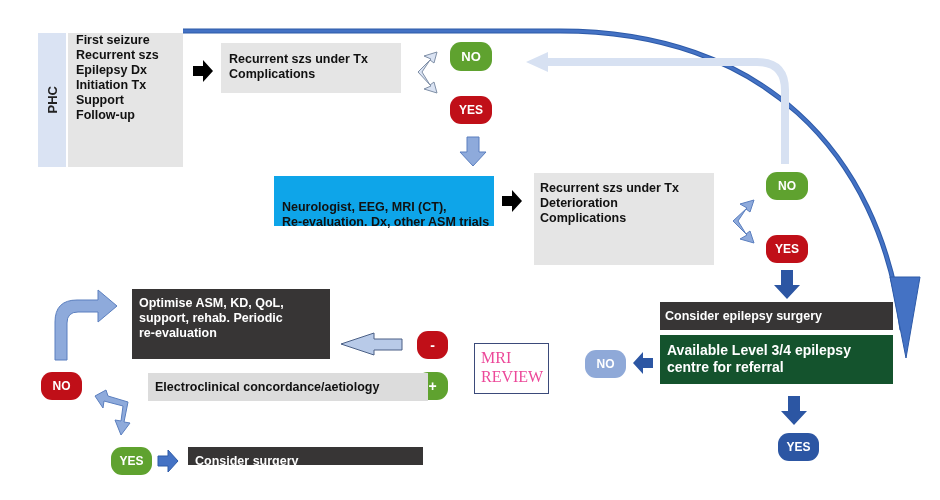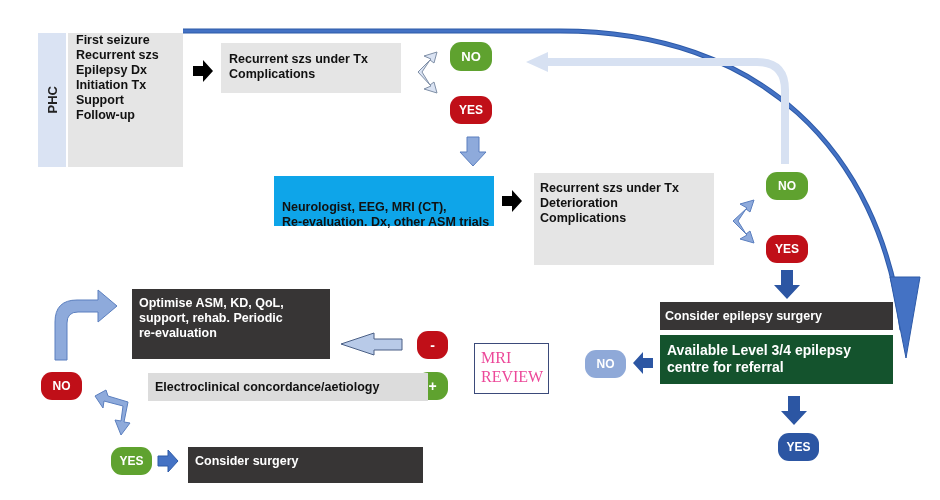--- a/index.html
+++ b/index.html
@@ -110,13 +110,13 @@
 
 <div class="abs box dark lines" style="left:132px;top:289px;width:198px;height:70px;padding:7px 0 0 7px;">
   <div>Optimise ASM, KD, QoL,</div>
   <div>support, rehab. Periodic</div>
   <div>re-evaluation</div>
 </div>
 
 <div class="abs box lines" style="left:132px;top:373px;width:280px;height:28px;padding:7px 0 0 7px;background:#dcdcdc;margin-left:16px;">Electroclinical concordance/aetiology</div>
 <div class="abs badge red" style="left:41px;top:372px;width:41px;height:28px;">NO</div>
 <div class="abs badge green" style="left:111px;top:447px;width:41px;height:28px;">YES</div>
-<div class="abs box dark" style="left:188px;top:447px;width:235px;height:36px;padding:7px 0 0 7px;">Consider surgery</div>
+<div class="abs box dark" style="left:188px;top:447px;width:235px;height:18px;padding:7px 0 0 7px;">Consider surgery</div>
 
 </body></html>

